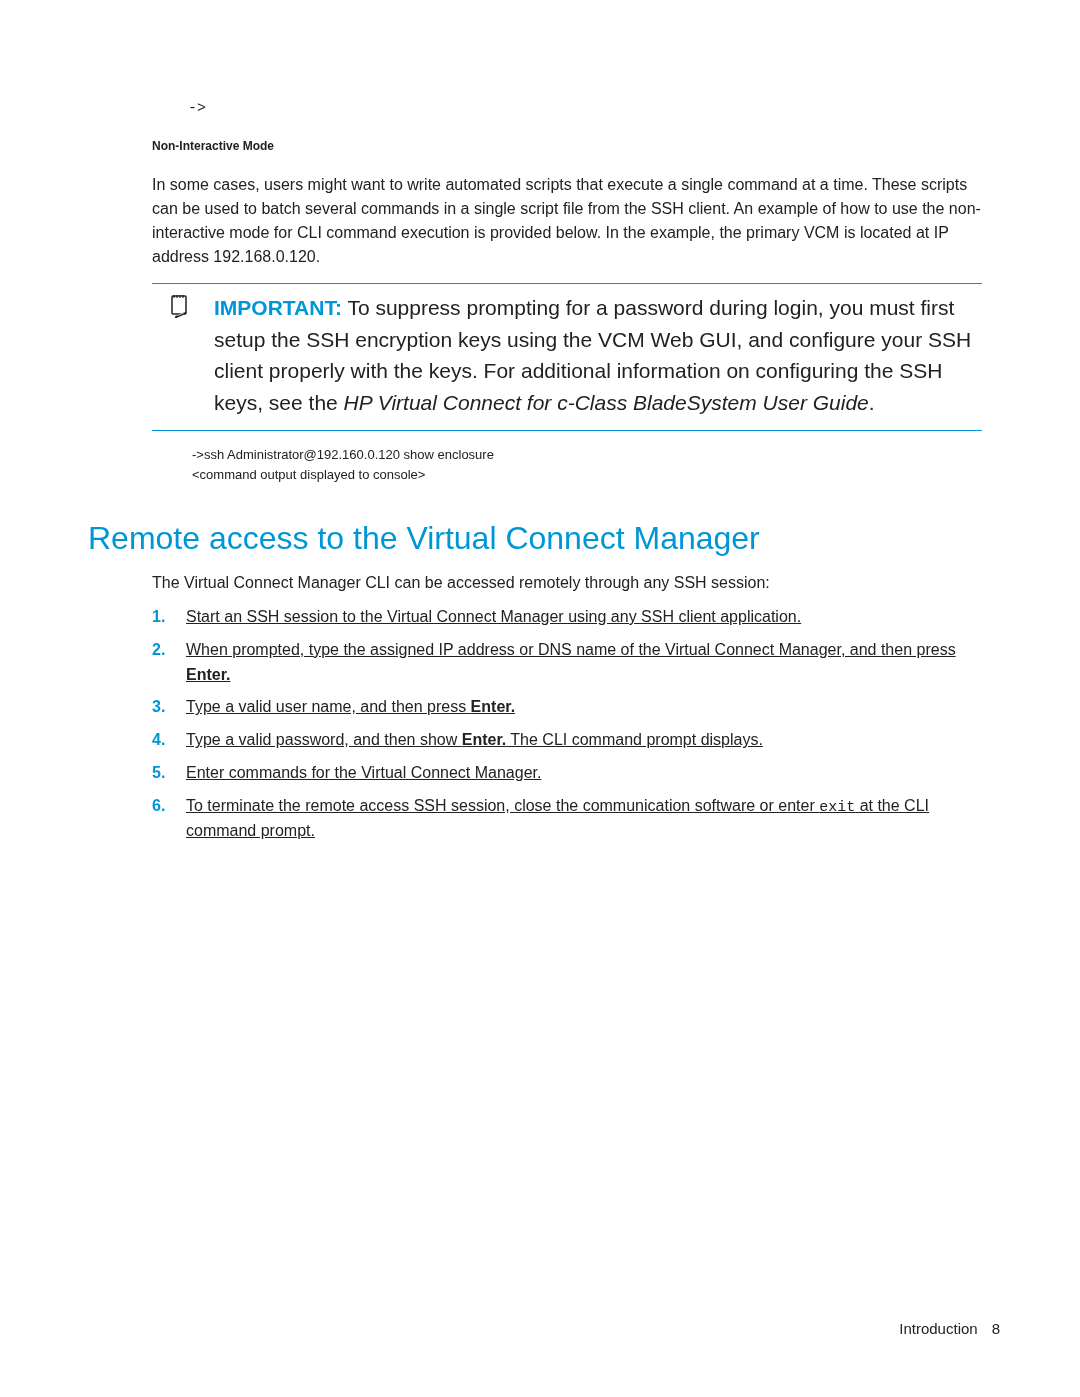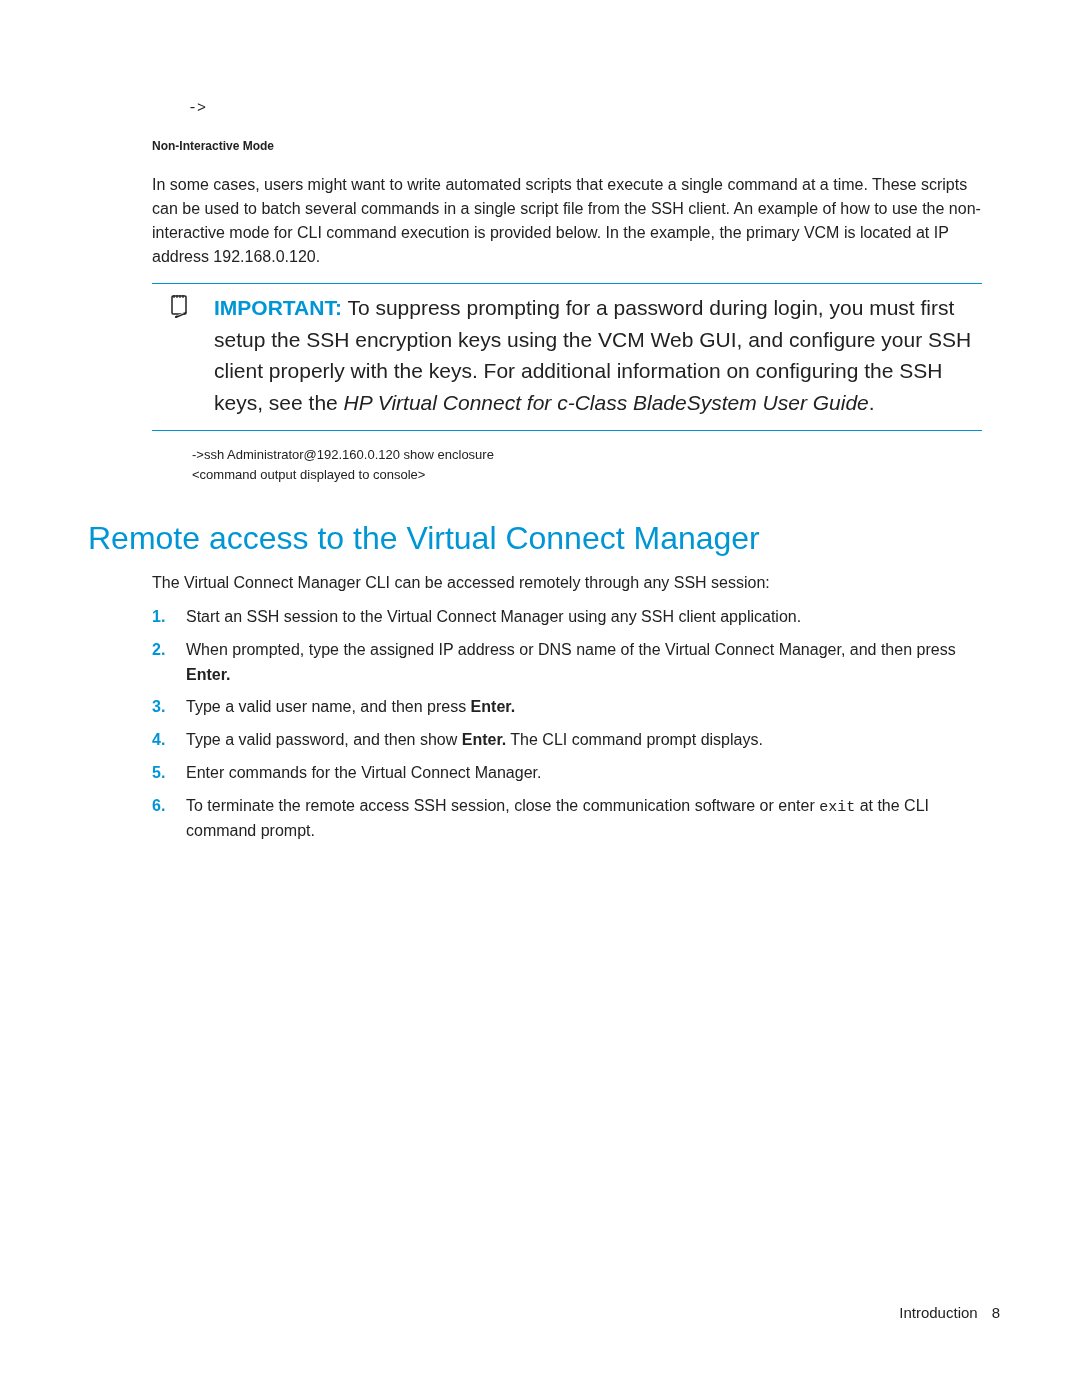--- a/index.html
+++ b/index.html
@@ -81,20 +81,21 @@
   }
   .intro-line {
     font-size: 16px;
     line-height: 1.5;
   }
   ol.steps {
     list-style: none;
     counter-reset: step;
     padding-left: 0;
     margin-top: 10px;
+    text-decoration: underline;
   }
   ol.steps > li {
     counter-increment: step;
     font-size: 16px;
     line-height: 1.55;
     margin-bottom: 8px;
     padding-left: 34px;
     position: relative;
   }
   ol.steps > li::before {
@@ -103,21 +104,21 @@
     left: 0;
     font-weight: bold;
     color: #0096d6;
   }
   .mono-inline {
     font-family: "Courier New", Courier, monospace;
     font-size: 15px;
   }
   .footer {
     position: absolute;
-    bottom: 76px;
+    bottom: 60px;
     right: 80px;
     font-size: 15px;
     color: #222;
     margin-top: 9px;
   }
   .footer .sect { margin-right: 14px; }
 </style>
 </head>
 <body>
 

